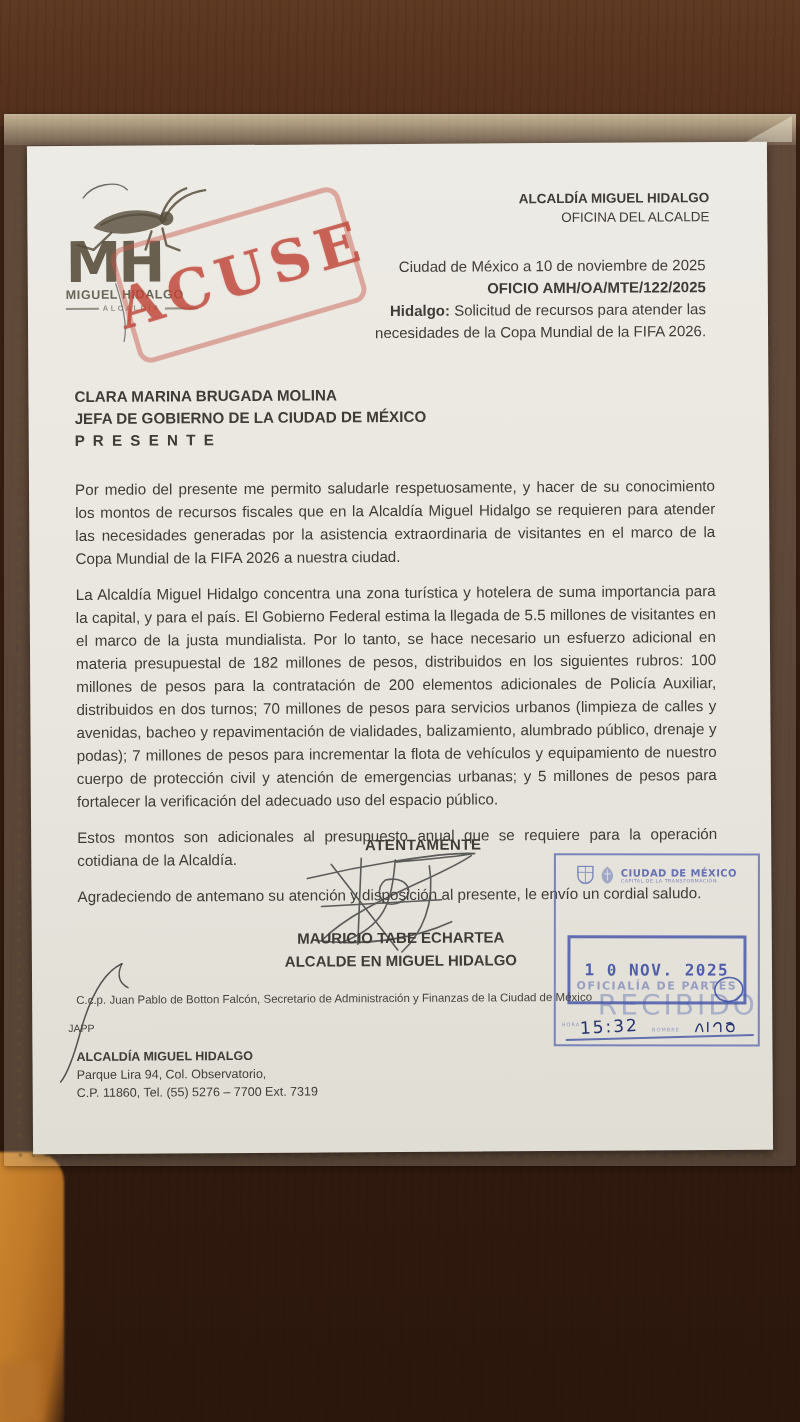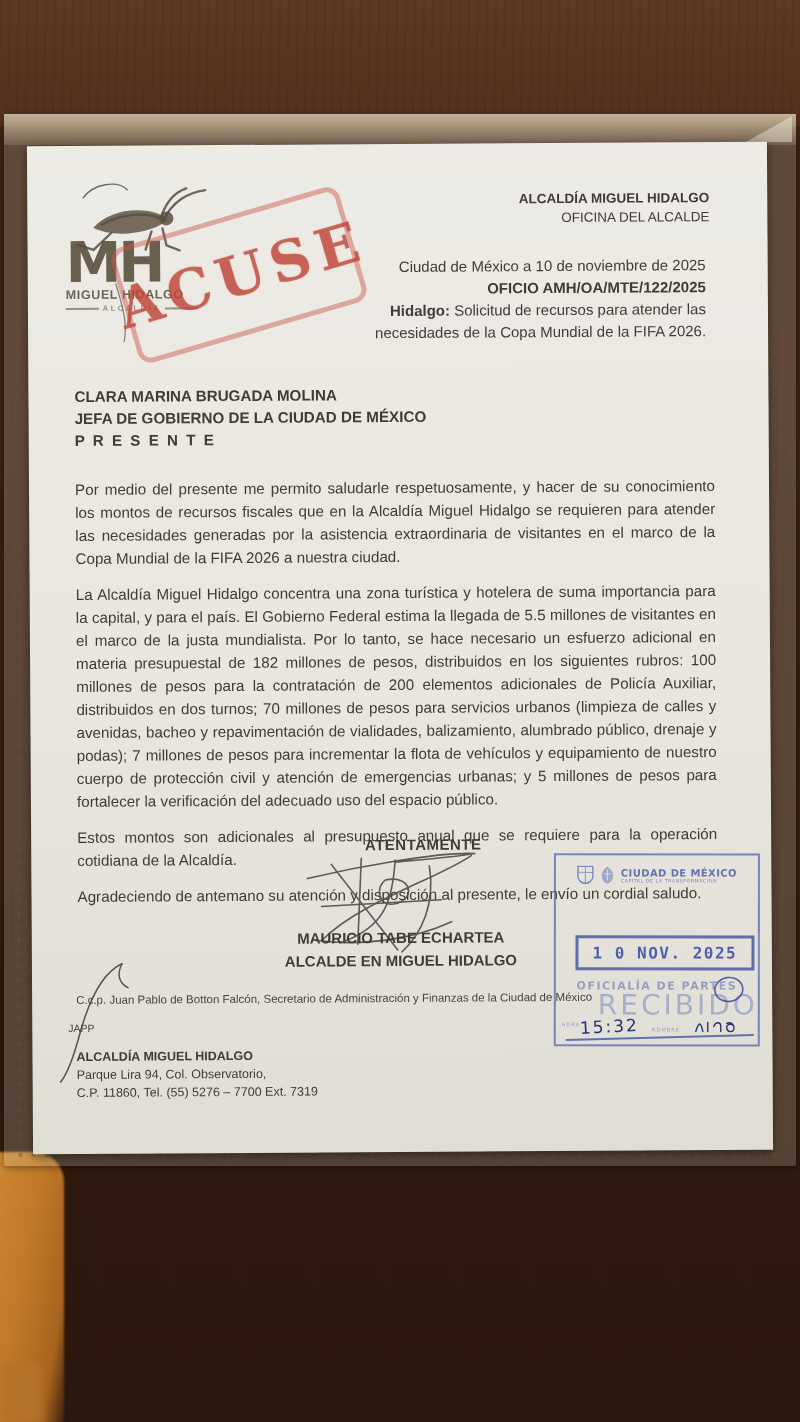--- a/index.html
+++ b/index.html
@@ -76,21 +76,21 @@
   .rstamp{position:absolute;left:522px;top:711px;width:206px;height:193px;
     border:2px solid rgba(72,92,172,.7);transform:rotate(.4deg);color:#4455a8;
     font-family:"DejaVu Sans",sans-serif;}
   .st-brand{position:absolute;top:10px;left:0;width:100%;display:flex;justify-content:center;align-items:center;gap:5px;opacity:.8;}
   .st-brand-txt{text-align:left;}
   .st-brand-txt .t1{font-size:10px;font-weight:bold;letter-spacing:.4px;}
   .st-brand-txt .t2{font-size:4.8px;letter-spacing:.5px;opacity:.85;}
   .st-office{position:absolute;top:44px;left:0;width:100%;text-align:center;
     font-size:12.5px;font-weight:bold;line-height:15px;letter-spacing:.4px;opacity:.85;}
   .st-datebox{position:absolute;top:80px;left:50%;transform:translateX(-50%);
-    border:3px solid rgba(62,80,165,.8);padding:5px 14px;white-space:nowrap;margin-left:8px;}
+    border:3px solid rgba(62,80,165,.8);padding:22px 14px;white-space:nowrap;}
   .st-datebox span{font-family:"DejaVu Sans Mono",monospace;font-weight:bold;font-size:16px;
     letter-spacing:1.5px;color:rgba(62,80,165,.9);}
   .st-dept{position:absolute;top:124px;left:0;width:100%;text-align:center;
     font-size:11px;font-weight:bold;letter-spacing:1.5px;color:rgba(72,92,172,.5);}
   .st-status{position:absolute;top:133px;left:0;width:100%;text-align:right;
     font-size:28px;font-weight:normal;letter-spacing:3px;color:rgba(72,92,172,.38);}
   .st-hand{position:absolute;left:0;bottom:0;width:100%;height:32px;}
   .st-hora{position:absolute;left:6px;bottom:17px;font-size:5px;letter-spacing:1px;color:rgba(72,92,172,.55);}
   .st-nombre{position:absolute;left:96px;bottom:12px;font-size:5px;letter-spacing:1px;color:rgba(72,92,172,.5);}
   .st-time{position:absolute;left:24px;bottom:8px;font-size:17px;color:#26346e;

